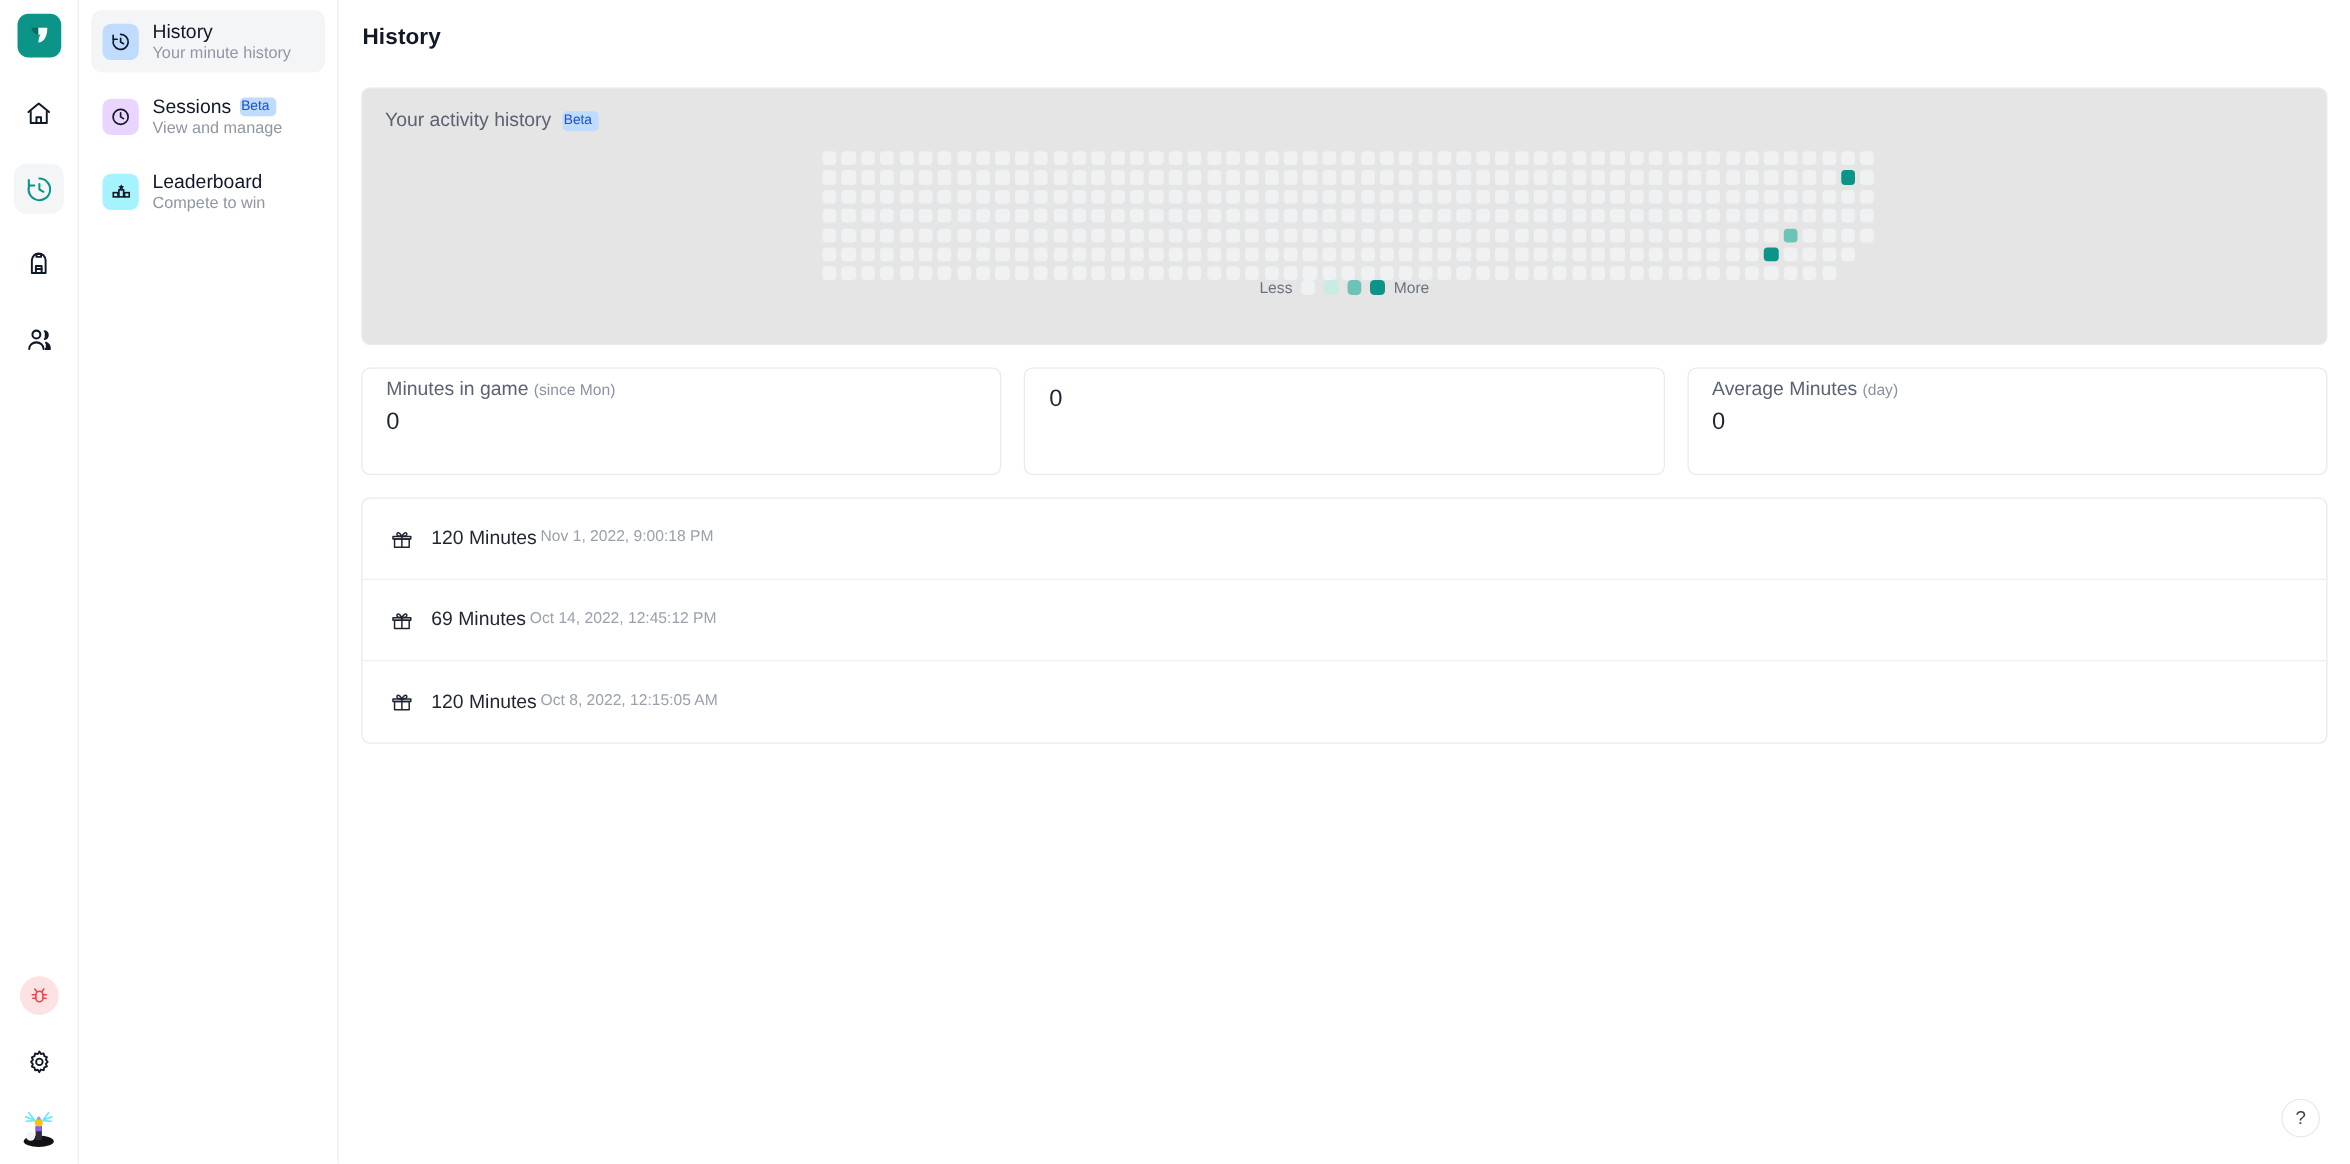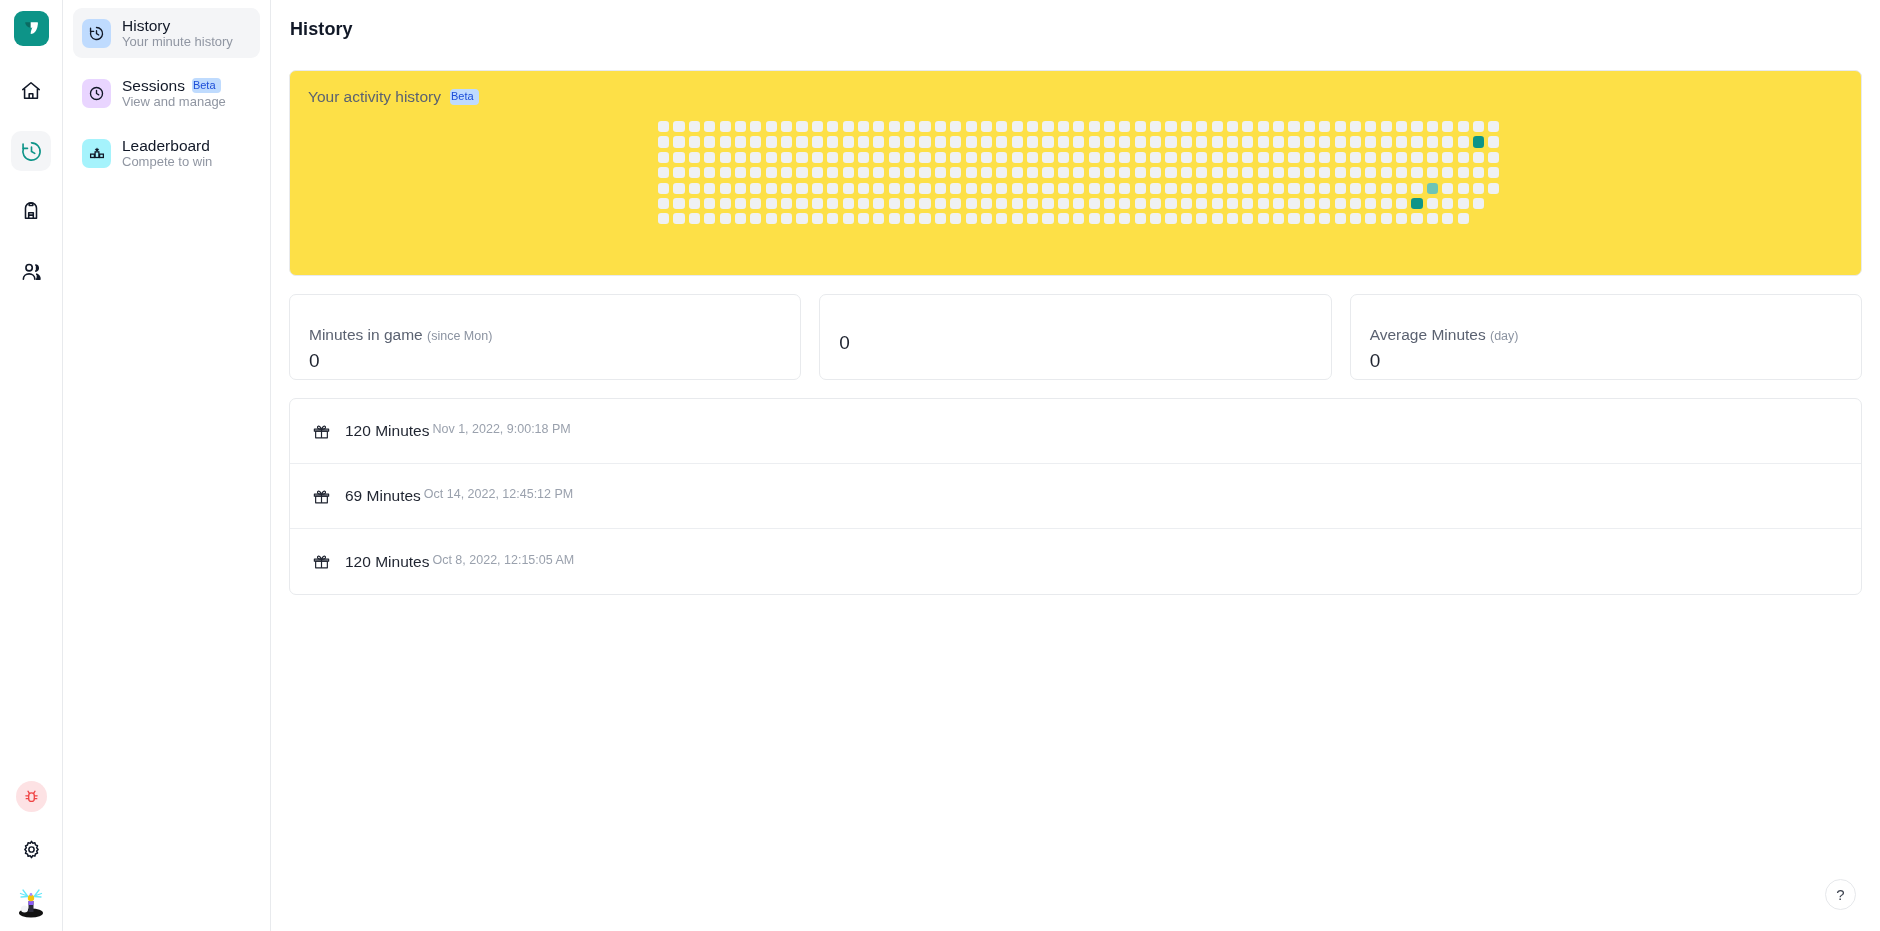--- a/index.html
+++ b/index.html
@@ -85,21 +85,21 @@
   }
 
   
   .main { flex: 1 1 auto; height: 931px; background: #ffffff; padding: 0; position: relative; }
   .page-title { font-size: 18px; font-weight: bold; color: #111827; padding: 19px 0 0 19px; letter-spacing: .1px; }
 
   .card {
     margin: 30px 18px 0 18px;
     border: 1px solid #e8eaed;
     border-radius: 7px;
-    background: #fde047;
+    background: #e5e5e5;
   }
   .activity-card { height: 206px; position: relative; }
   .activity-head { display: flex; align-items: center; gap: 9px; padding: 17px 0 0 18px; }
   .activity-title { font-size: 15.5px; color: #5b6271; }
 
   .heat-wrap { position: absolute; left: 368px; top: 50px; }
   .heat-grid {
     display: grid;
     grid-template-rows: repeat(7, 11.2px);
     grid-auto-flow: column;
@@ -115,21 +115,21 @@
     position: absolute; left: 0; right: 0; top: 152px;
     display: flex; align-items: center; justify-content: center; gap: 7px;
   }
   .legend-label { font-size: 12.5px; color: #6b7280; }
   .legend-sw { width: 11.5px; height: 11.5px; border-radius: 3.5px; }
 
   
   .stats { display: flex; gap: 18px; margin: 18px 18px 0 18px; }
   .stat {
     flex: 1 1 0; border: 1px solid #e8eaed; border-radius: 7px;
-    height: 86px; padding: 31px 0 0 19px;
+    height: 86px; padding: 8px 0 0 19px;
   }
   .stat-label { font-size: 15.5px; color: #5b6271; }
   .stat-label .paren { font-size: 12.5px; color: #8b93a1; }
   .stat-value { font-size: 19px; color: #1f2430; margin-top: 6px; font-weight: normal; }
 
   
   .list { margin: 18px 18px 0 18px; border: 1px solid #e8eaed; border-top: 1px solid #e8eaed; border-radius: 7px; }
   .row { display: flex; align-items: center; gap: 14px; height: 65px; padding: 0 21px; border-bottom: 1px solid #eceef1; }
   .row:last-child { border-bottom: none; }
   .row-icon { width: 20px; height: 20px; flex: 0 0 20px; display: flex; align-items: center; justify-content: center; }
@@ -669,20 +669,28 @@
             <div class="cell"></div>
             <div class="cell"></div>
             <div class="cell"></div>
             <div class="cell"></div>
             <div class="cell"></div>
             <div class="cell blank"></div>
             <div class="cell blank"></div>
           </div>
       </div>
 
+      <div class="legend">
+        <span class="legend-label">Less</span>
+        <span class="legend-sw" style="background:#eff1f3"></span>
+        <span class="legend-sw" style="background:#c9ebe4"></span>
+        <span class="legend-sw" style="background:#6dc4b6"></span>
+        <span class="legend-sw" style="background:#0d9488"></span>
+        <span class="legend-label">More</span>
+      </div>
     </div>
 
     <div class="stats">
       <div class="stat">
         <div class="stat-label">
           <span>Minutes in game</span>
           <span class="paren">(since Mon)</span>
         </div>
         <div class="stat-value">0</div>
       </div>

